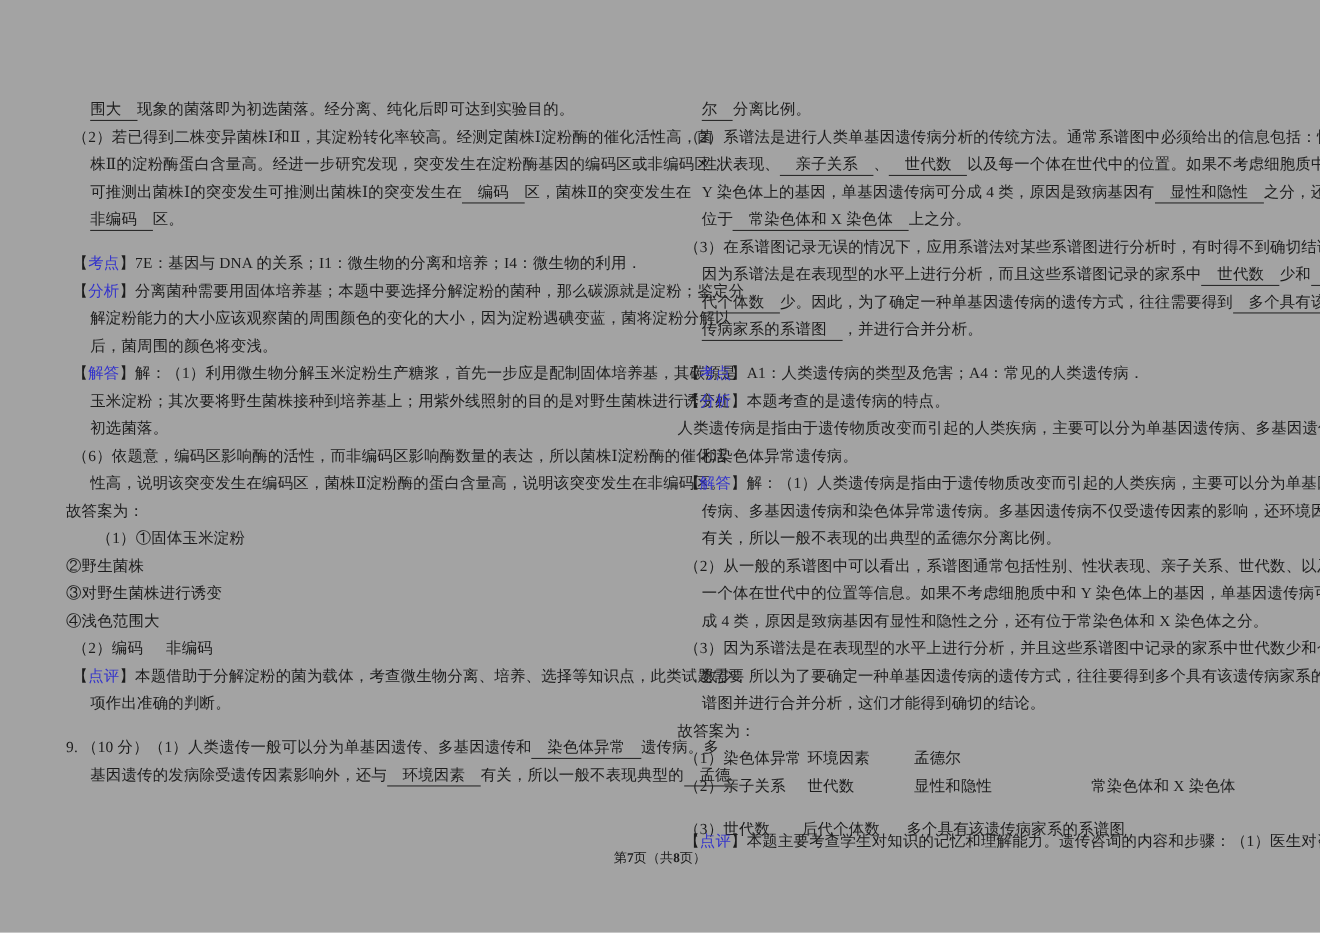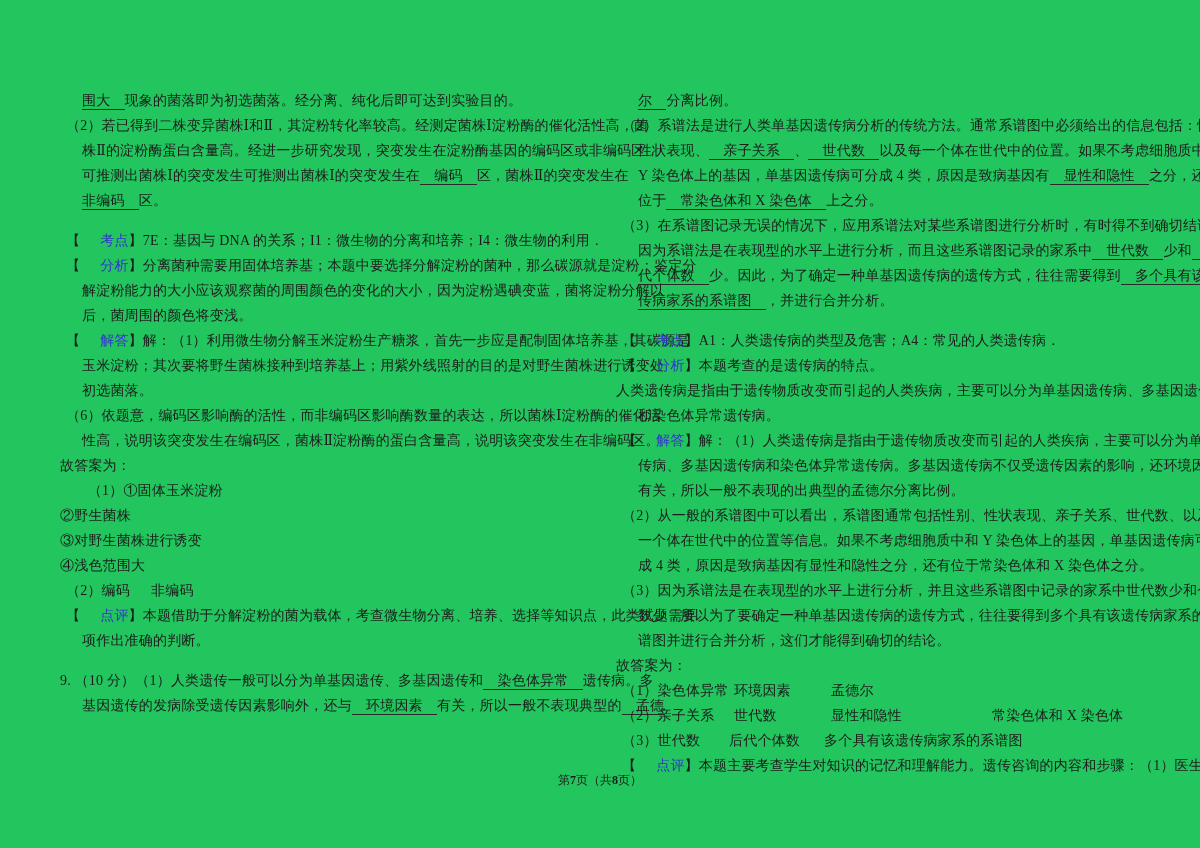--- a/index.html
+++ b/index.html
@@ -1,39 +1,39 @@
 <!DOCTYPE html>
 <html style="--label-blue: #3333cc;"><head>
 <meta charset="utf-8">
 <style>
   html,body{margin:0;padding:0;background:#ffffff;}
   .page{
     position:relative;
     width:1200px;height:848px;
-    background:#22c55e;
+    background:#a3a3a3;
     font-family:"Liberation Serif","DejaVu Serif",serif;
     color:#1c1c1c;
     overflow:hidden;
   }
   .col{
     position:absolute;
     top:88px;
     font-size:14px;
     line-height:25px;
     letter-spacing:0.2px;
     white-space:nowrap;
   }
   .col-left{left:60px;width:540px;}
   .col-right{left:616px;width:540px;}
   .line{height:25px;}
   .ind-first{padding-left:6px;}
   .ind-hang{padding-left:22px;}
   .gap{height:15px;}
   .u{border-bottom:1px solid #2a2a2a;padding-bottom:1px;}
-  .kw{color:var(--label-blue,#3333cc);margin-left:20px;}
+  .kw{color:var(--label-blue,#3333cc);}
   .bold{font-weight:bold;}
   .cell{display:inline-block;}
   .footer{
     position:absolute;
     left:0;right:0;top:772px;
     text-align:center;
     font-size:12px;
     font-family:"Liberation Serif","DejaVu Serif",serif;
     color:#1c1c1c;
   }
@@ -90,17 +90,17 @@
       <div class="line ind-hang"><span>有关，所以一般不表现的出典型的孟德尔分离比例。</span></div>
       <div class="line ind-first"><span>（2）从一般的系谱图中可以看出，系谱图通常包括性别、性状表现、亲子关系、世代数、以及每</span></div>
       <div class="line ind-hang"><span>一个体在世代中的位置等信息。如果不考虑细胞质中和 Y 染色体上的基因，单基因遗传病可分</span></div>
       <div class="line ind-hang"><span>成 4 类，原因是致病基因有显性和隐性之分，还有位于常染色体和 X 染色体之分。</span></div>
       <div class="line ind-first"><span>（3）因为系谱法是在表现型的水平上进行分析，并且这些系谱图中记录的家系中世代数少和个体</span></div>
       <div class="line ind-hang"><span>数少，所以为了要确定一种单基因遗传病的遗传方式，往往要得到多个具有该遗传病家系的系</span></div>
       <div class="line ind-hang"><span>谱图并进行合并分析，这们才能得到确切的结论。</span></div>
       <div class="line ind-flush"><span>故答案为：</span></div>
       <div class="line ind-first"><span class="cell" style="width: 112px;">（1）染色体异常</span><span class="cell" style="width: 97px;">环境因素</span><span>孟德尔</span></div>
       <div class="line ind-first"><span class="cell" style="width: 112px;">（2）亲子关系</span><span class="cell" style="width: 97px;">世代数</span><span class="cell" style="width: 161px;">显性和隐性</span><span>常染色体和 X 染色体</span></div>
-      <div class="line ind-first"><span class="cell" style="width: 107px;">（3）世代数</span><span class="cell" style="width: 95px;">后代个体数</span><span>多个具有该遗传病家系的系谱图</span></div>
+      <div class="line ind-first"><span class="cell" style="width: 107px;">（3）世代数</span><span class="cell" style="width: 95px; margin-top: 14px;">后代个体数</span><span>多个具有该遗传病家系的系谱图</span></div>
       <div class="line ind-first"><span>【</span><span class="kw">点评</span><span>】本题主要考查学生对知识的记忆和理解能力。遗传咨询的内容和步骤：（1）医生对咨询</span></div>
     </div>
   <div class="footer" id="footer"><span>第</span><span class="bold">7</span><span>页（共</span><span class="bold">8</span><span>页）</span></div>
 </div>
 
 </body></html>

